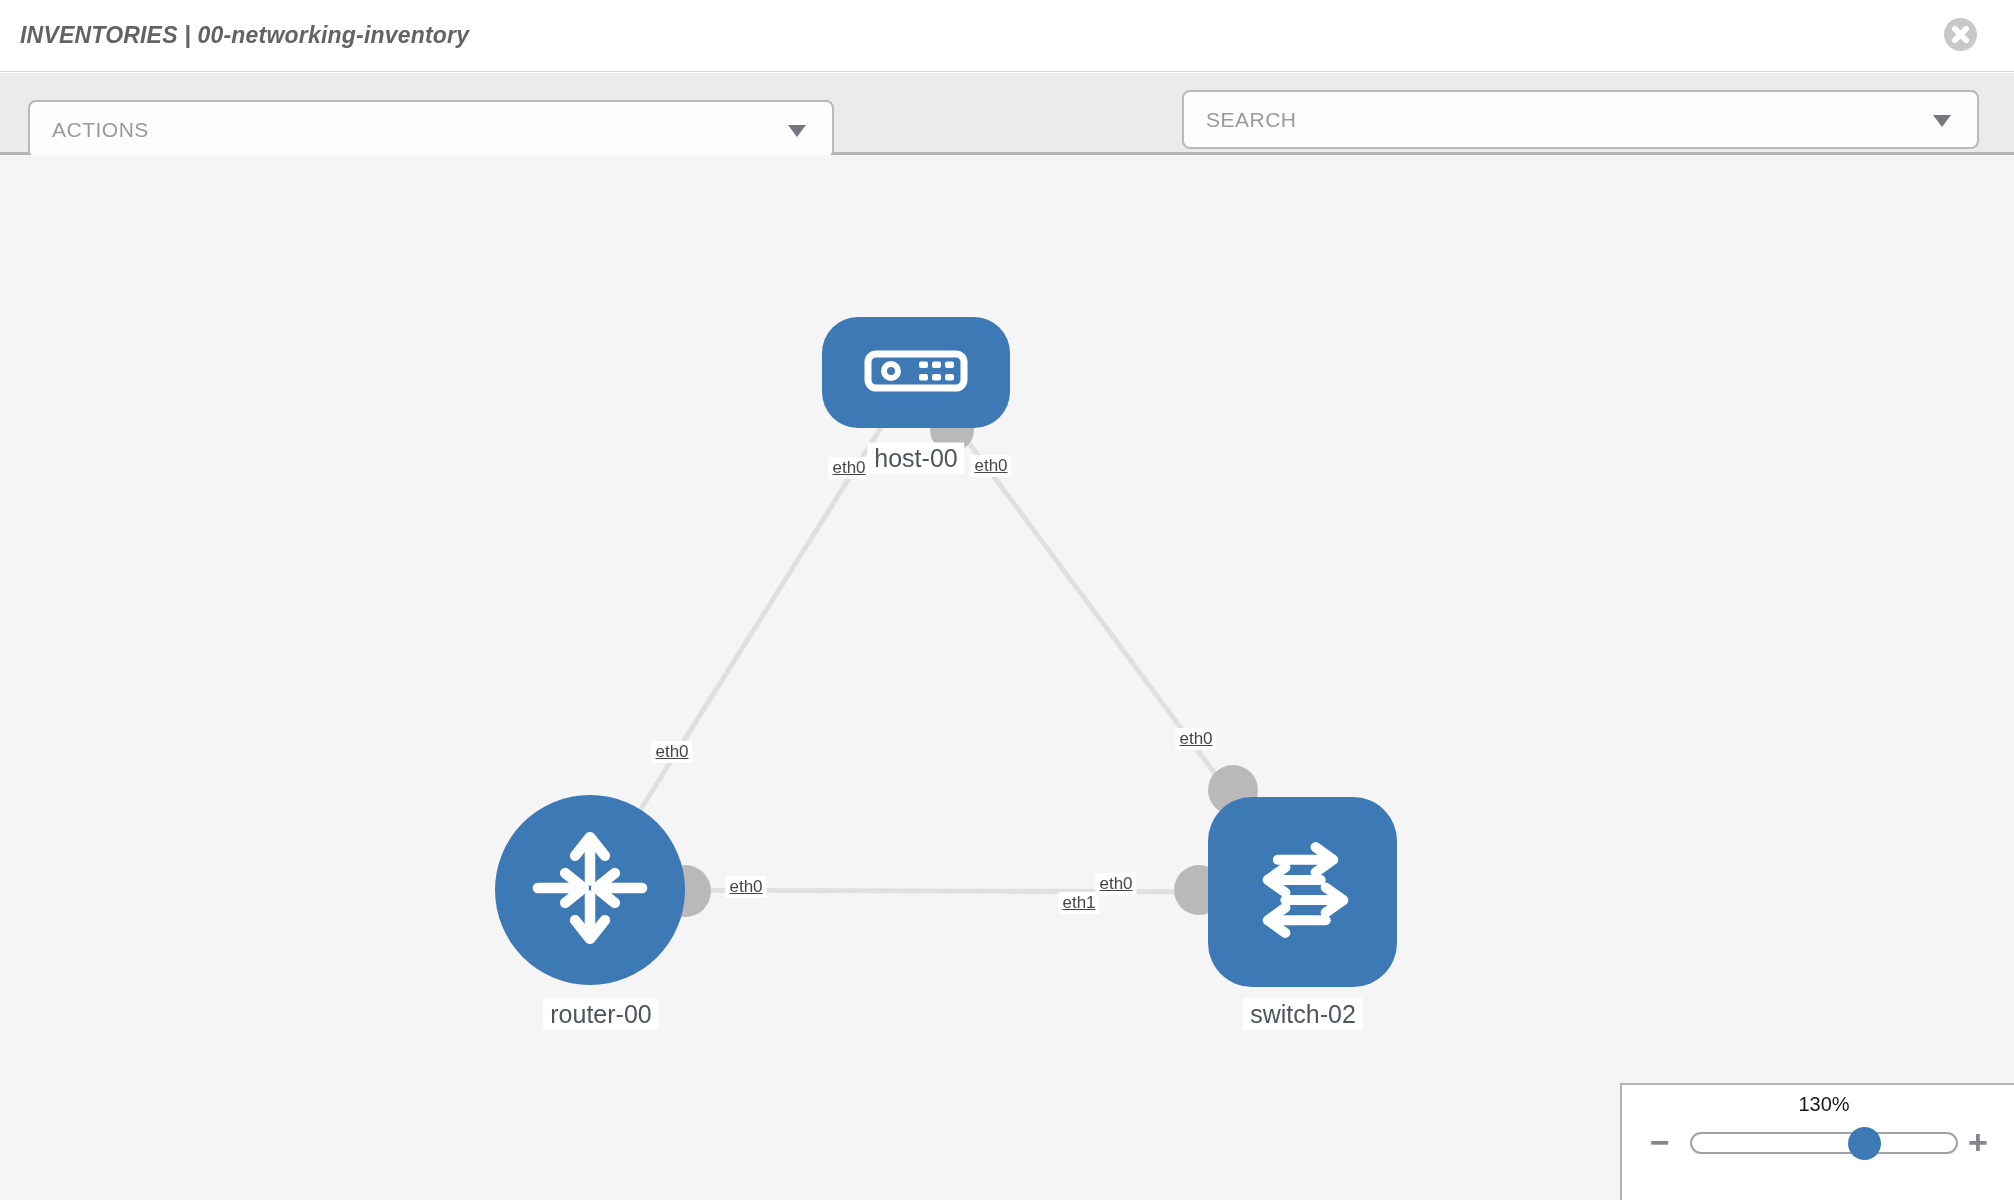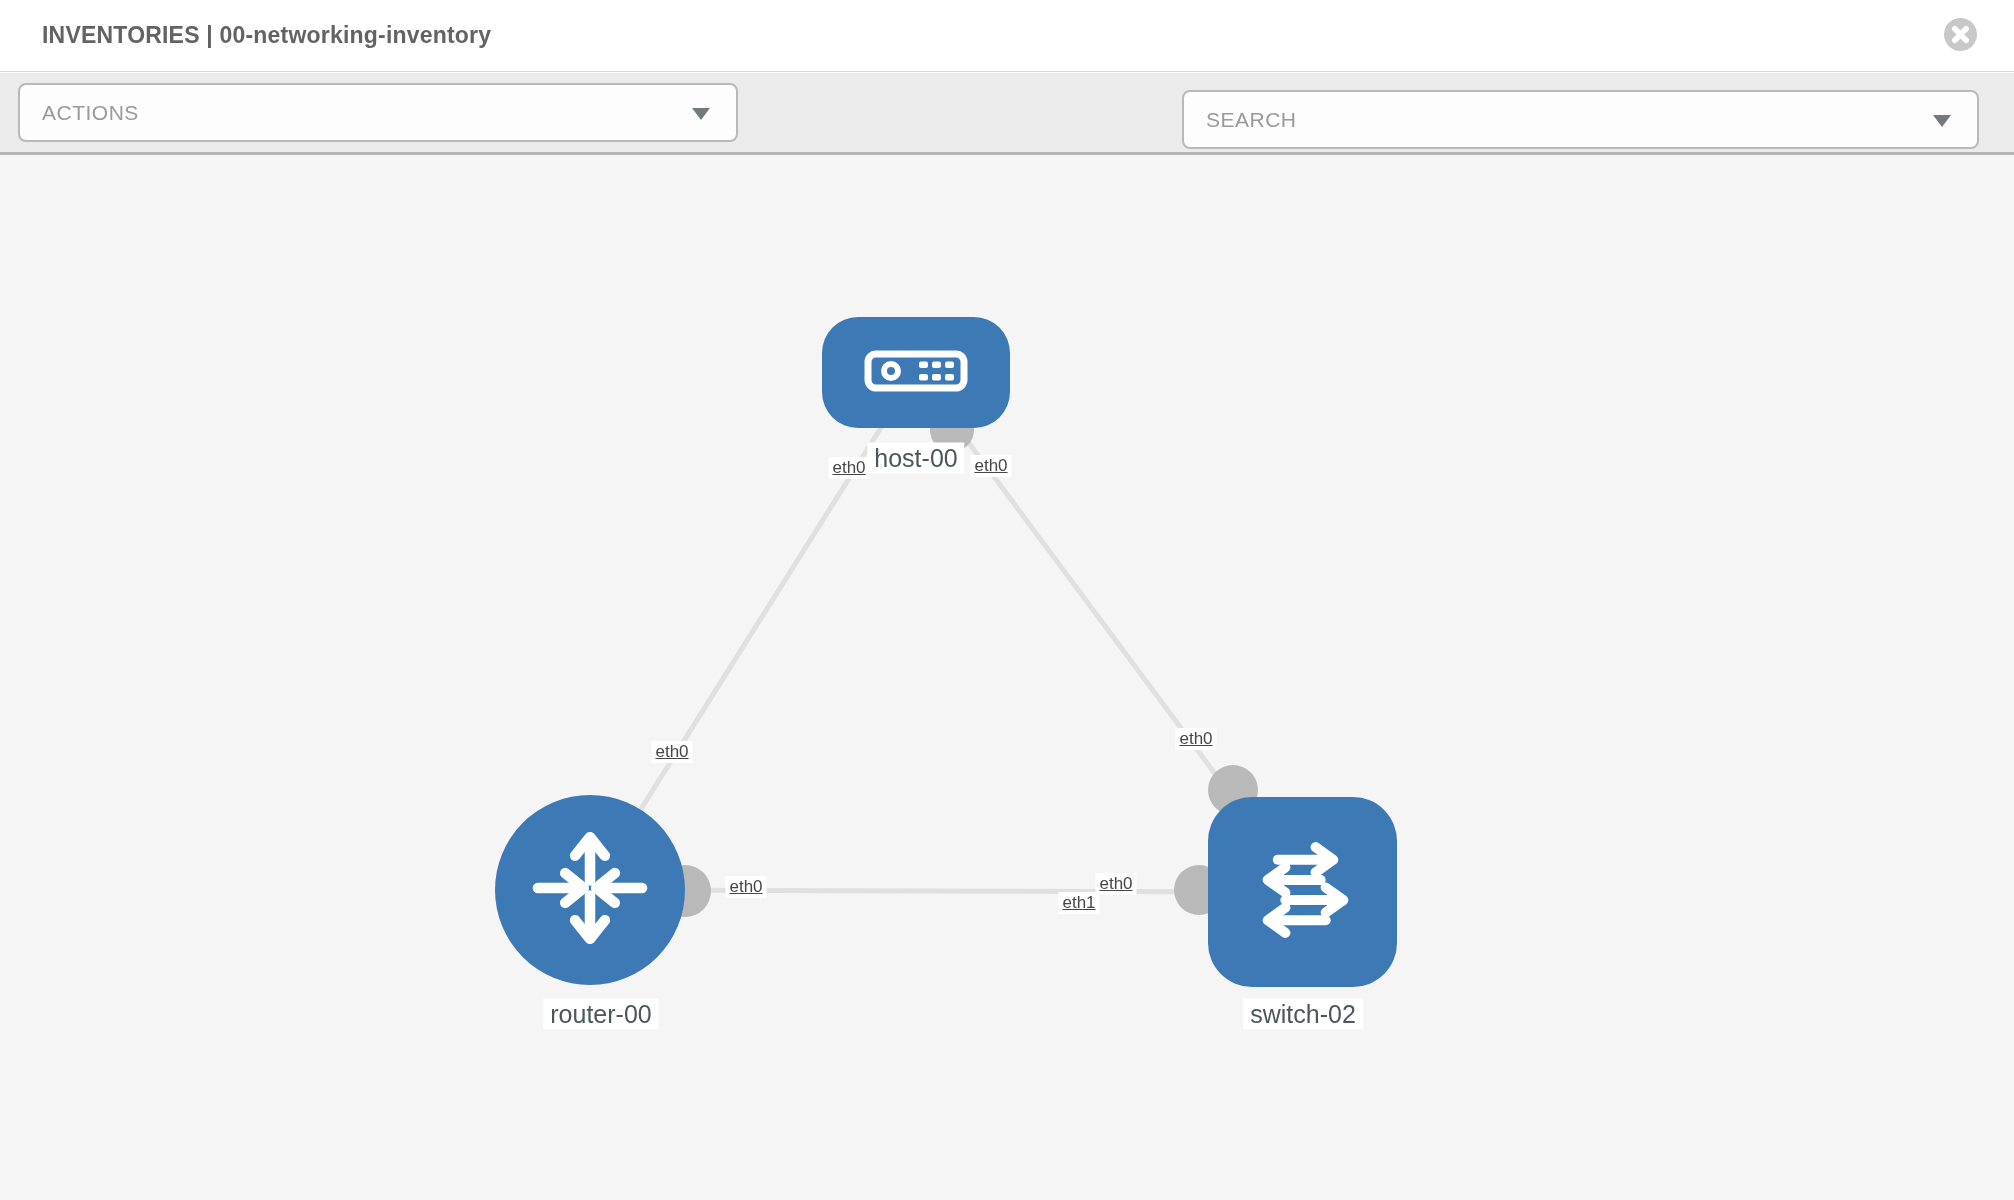--- a/index.html
+++ b/index.html
@@ -2,27 +2,27 @@
 <html><head>
 <meta charset="utf-8">
 <style>
   * { margin:0; padding:0; box-sizing:border-box; }
   html,body { width:2014px; height:1200px; }
   body { font-family:"Liberation Sans","DejaVu Sans",sans-serif; background:#fff; }
   .app { position:relative; width:2014px; height:1200px; overflow:hidden; background:#fff; }
 
   
   .header { position:absolute; top:0; left:0; width:2014px; height:72px; background:#ffffff; border-bottom:1px solid #d7d7d7; }
-  .page-title { position:absolute; left:42px; top:0; line-height:70px; font-size:23px; font-weight:bold; color:#636363; letter-spacing:0.2px; }
+  .page-title { position:absolute; left:20px; top:0; line-height:70px; font-size:23px; font-weight:bold; color:#636363; letter-spacing:0.2px;font-style:italic; }
   .close-btn { position:absolute; left:1944px; top:18px; width:33px; height:33px; border:none; background:transparent; cursor:pointer; }
 
   
   .toolbar { position:absolute; top:73px; left:0; width:2014px; height:82px; background:#ebebeb; border-bottom:3px solid #b5b5b5; }
   .dropdown { position:absolute; top:10px; height:59px; background:#fdfdfd; border:2px solid #b9b9b9; border-radius:8px; cursor:pointer; }
-  .dropdown.actions { left:18px;  width:720px; }
+  .dropdown.actions { left:28px;  width:806px;margin-top:17px; }
   .dropdown.search  { left:1182px; width:797px;margin-top:7px; }
   .dropdown .dd-label { position:absolute; left:22px; top:0; line-height:55px; font-size:21px; color:#9a9a9a; letter-spacing:0.5px; }
   .caret { position:absolute; right:26px; top:23px; width:0; height:0; border-left:9px solid transparent; border-right:9px solid transparent; border-top:12px solid #75797e; }
   .tool-btn { position:absolute; top:91px; width:46px; height:46px; border:none; background:transparent; cursor:pointer; padding:0; }
   .tool-btn.wrench { left:1042px; }
   .tool-btn.key    { left:1112px; }
 
   
   .canvas { position:absolute; top:155px; left:0; width:2014px; height:1045px; background:#f5f5f5; }
   .links-svg { position:absolute; top:0; left:0; }
@@ -157,15 +157,23 @@
     <span class="node-label" style="left:1303px;top:859px;">switch-02</span>
 
     <span class="iface-label" style="left:849px;top:313px;">eth0</span>
     <span class="iface-label" style="left:991px;top:311px;">eth0</span>
     <span class="iface-label" style="left:672px;top:597px;">eth0</span>
     <span class="iface-label" style="left:1196px;top:584px;">eth0</span>
     <span class="iface-label" style="left:746px;top:732px;">eth0</span>
     <span class="iface-label" style="left:1116px;top:729px;">eth0</span>
     <span class="iface-label" style="left:1079px;top:729px;margin-top:19px;">eth1</span>
 
+    <div class="zoom-panel">
+      <div class="zoom-value">130%</div>
+      <button class="zoom-btn minus">−</button>
+      <div class="zoom-track">
+        <div class="zoom-thumb"></div>
+      </div>
+      <button class="zoom-btn plus">+</button>
+    </div>
 
   </div>
 </div>
 
 </body></html>

